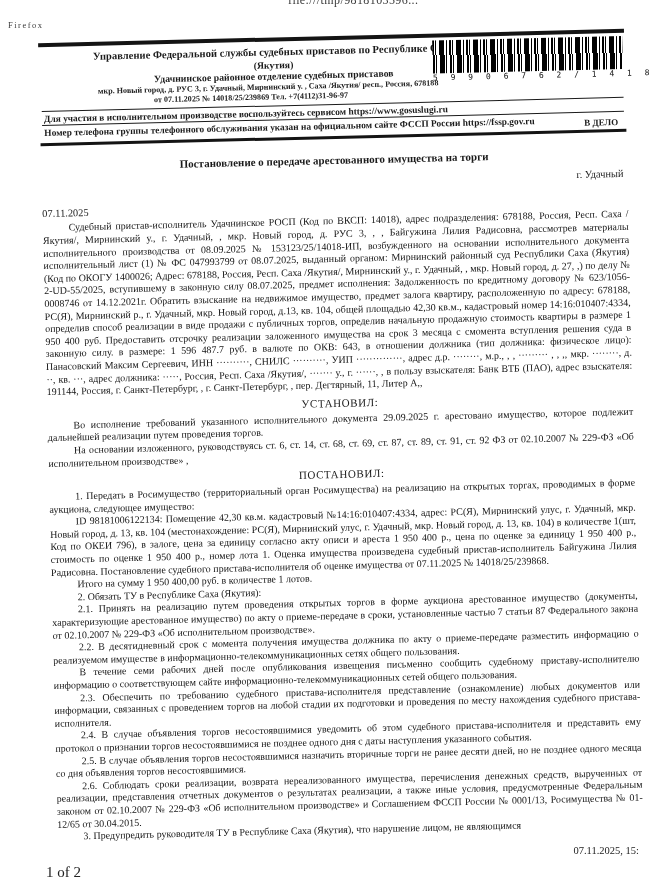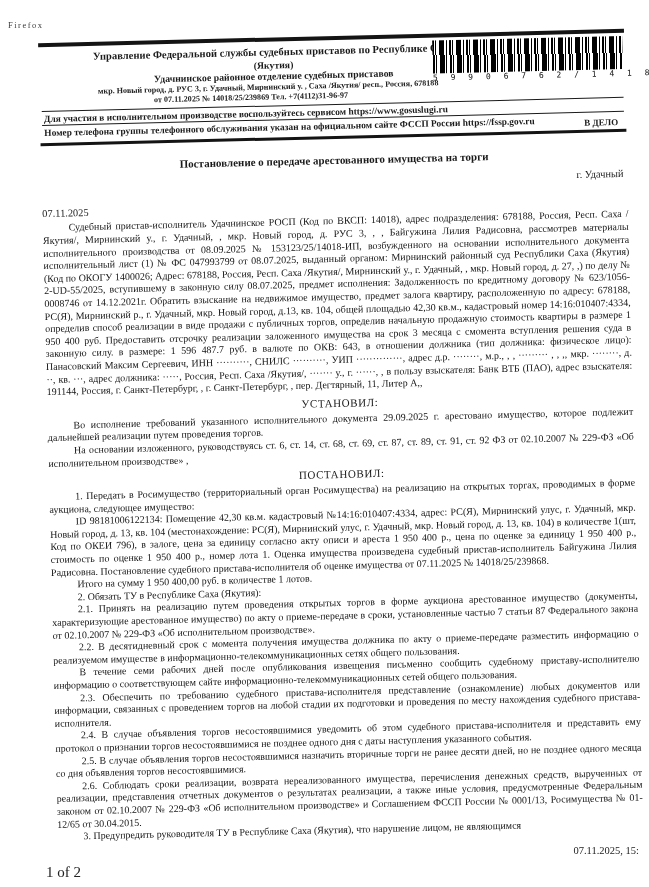--- a/index.html
+++ b/index.html
@@ -94,20 +94,23 @@
   }
 
   
   .f-time { position:absolute; top:845px; right:10px; font-size:10.5px; color:#222; }
   .f-page { position:absolute; top:864px; left:46px; font-size:15px; color:#222; }
 </style>
 </head>
 <body>
 
 <div class="print-header">
+  <div class="ph-url-clip">
+    <span class="ph-url">file:///tmp/9818103596...</span>
+  </div>
   <span class="ph-app">Firefox</span>
 </div>
 
 <div class="scan">
 
   <div class="letterhead">
     <div class="lh-org">Управление Федеральной службы судебных приставов по Республике Саха</div>
     <div class="lh-sub">(Якутия)</div>
     <div class="lh-sub">Удачнинское районное отделение судебных приставов</div>
     <div class="lh-addr">мкр. Новый город, д. РУС 3, г. Удачный, Мирнинский у. , Саха /Якутия/ респ., Россия, 678188</div>

